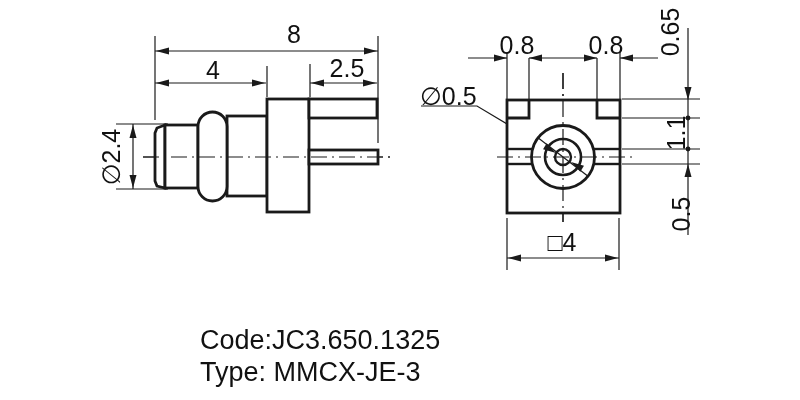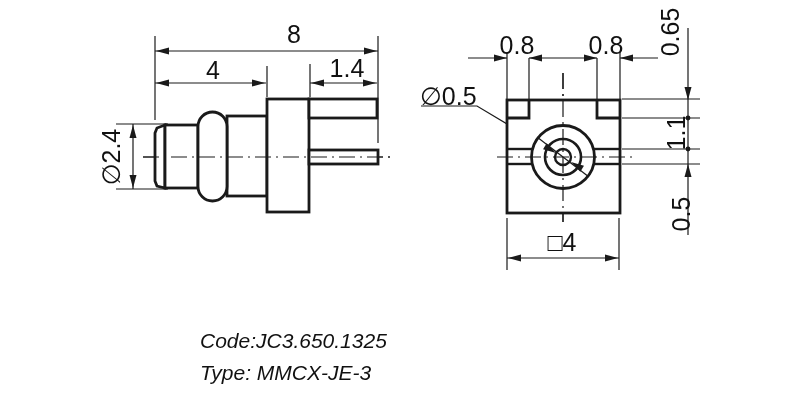--- a/index.html
+++ b/index.html
@@ -1,21 +1,21 @@
 <!DOCTYPE html>
 <html><head>
 <meta charset="utf-8">
 <style>
   html,body{margin:0;padding:0;background:#fff;}
   .canvas{position:relative;width:800px;height:400px;background:#fff;overflow:hidden;
           font-family:"Liberation Sans","DejaVu Sans",sans-serif;color:#111;}
   .canvas svg{position:absolute;left:0;top:0;}
   .dim{position:absolute;font-size:25px;line-height:26px;text-align:center;white-space:nowrap;color:#111;}
   .rot{transform:rotate(-90deg);transform-origin:center center;}
-  .footer-line{position:absolute;font-size:21px;line-height:31px;white-space:nowrap;color:#111;font-style:italic;}
+  .footer-line{position:absolute;font-size:27px;line-height:31px;white-space:nowrap;color:#111;}
   .w56{width:56px;} .w70{width:70px;} .w100{width:100px;}
 </style>
 </head>
 <body>
 
 <div class="canvas">
 
   <svg width="800" height="400" viewBox="0 0 800 400">
     <g stroke="#1a1a1a" fill="none">
 
@@ -104,21 +104,21 @@
         <polygon points="0,0 13,-3.5 13,3.5" transform="translate(508,258)"></polygon>
         <polygon points="0,0 -13,-3.5 -13,3.5" transform="translate(618,258)"></polygon>
         <polygon points="0,0 -13,-3.5 -13,3.5" transform="translate(556,153) rotate(31)"></polygon>
         <polygon points="0,0 -13,-3.5 -13,3.5" transform="translate(571,162) rotate(211)"></polygon>
       </g>
     </g>
   </svg>
 
   <div class="dim w56" style="left:266px;top:21px;">8</div>
   <div class="dim w56" style="left:185px;top:57px;">4</div>
-  <div class="dim w56" style="left:319px;top:55px;">1.4</div>
+  <div class="dim w56" style="left:319px;top:55px;">2.5</div>
   <div class="dim rot w100" style="left:61px;top:144px;">∅2.4</div>
 
   <div class="dim w56" style="left:489px;top:32px;">0.8</div>
   <div class="dim w56" style="left:578px;top:32px;">0.8</div>
   <div class="dim rot w70" style="left:635px;top:19px;">0.65</div>
   <div class="dim rot w70" style="left:641px;top:120px;">1.1</div>
   <div class="dim rot w70" style="left:646px;top:201px;">0.5</div>
   <div class="dim" style="left:420px;top:83px;text-align:right;">∅0.5</div>
   <div class="dim w56" style="left:534px;top:229px;">□4</div>
 

